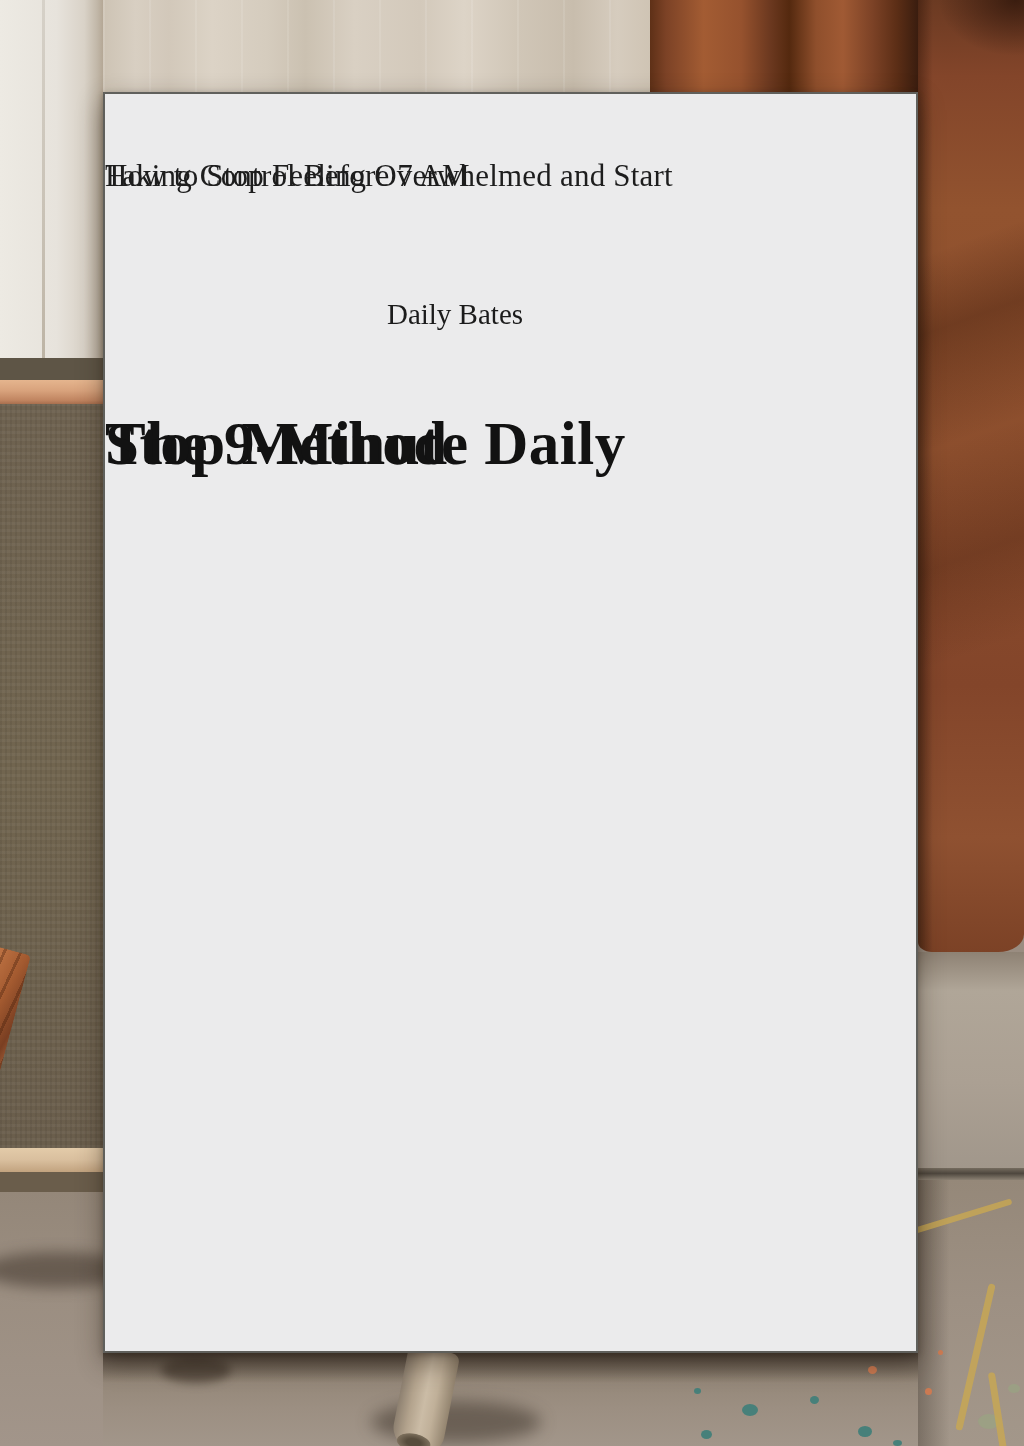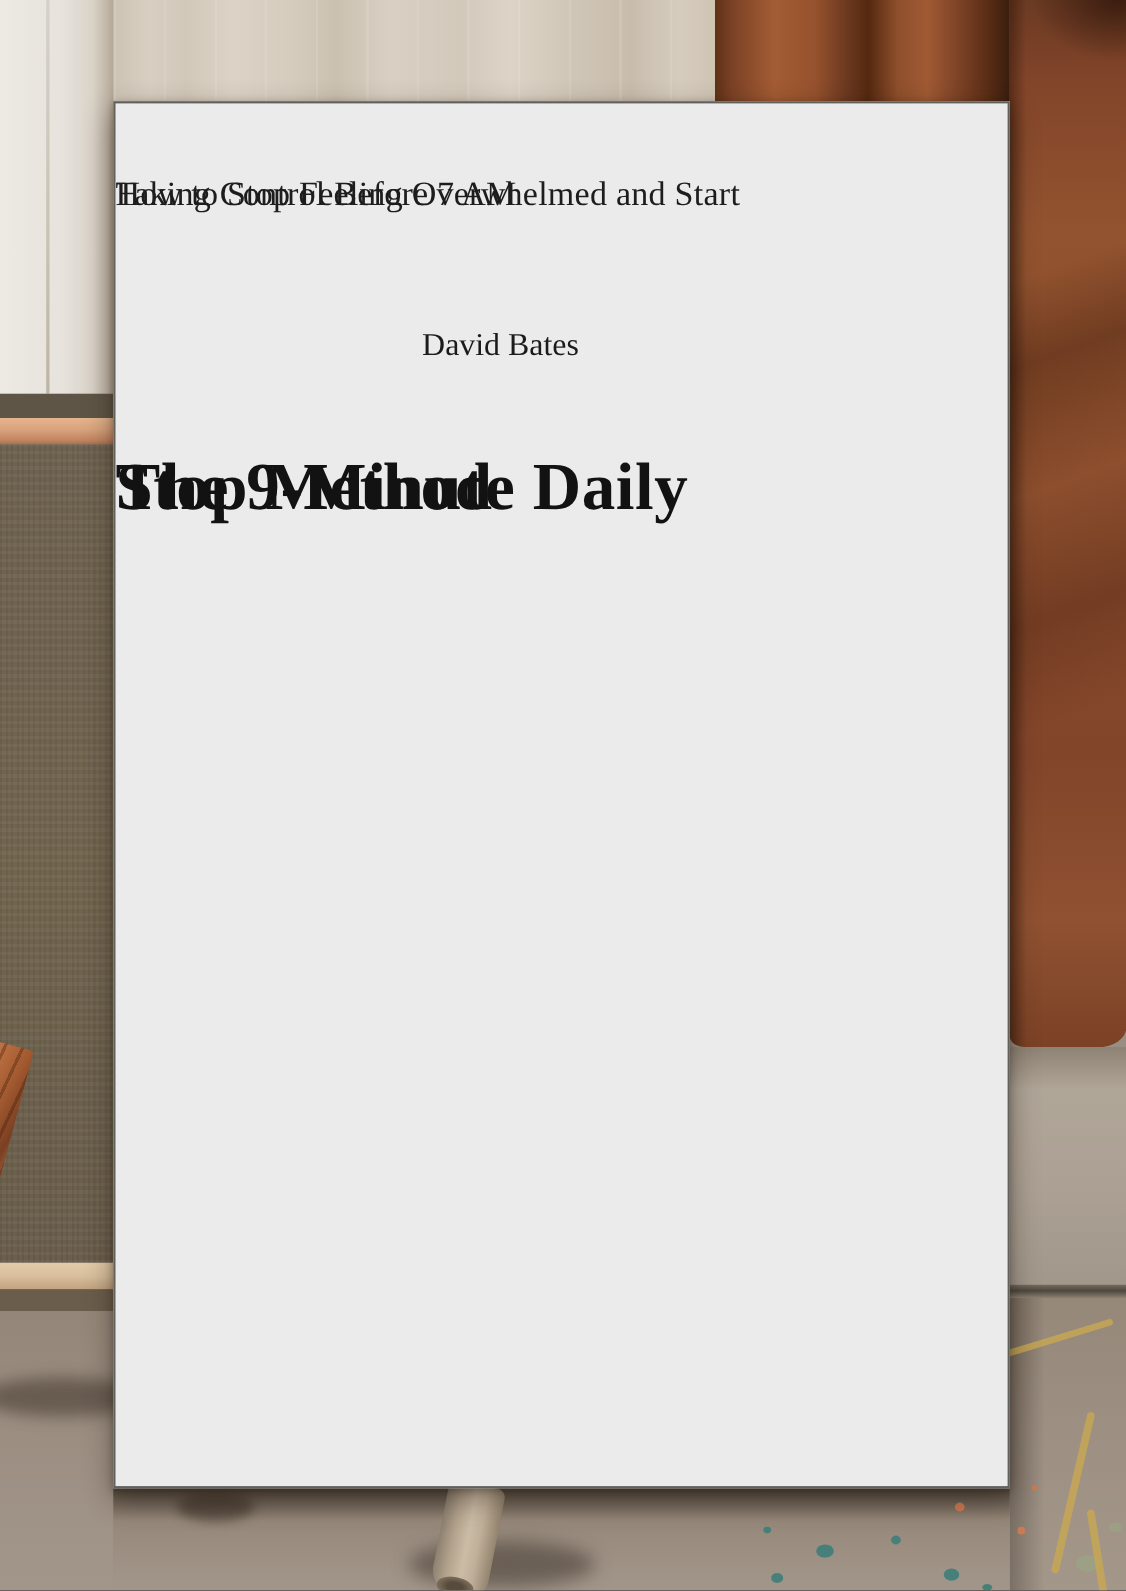--- a/index.html
+++ b/index.html
@@ -160,16 +160,16 @@
 
   <div class="card">
     <div class="title">
       <span class="tline">The 9-Minute Daily</span>
       <span class="tline">Stop Method</span>
     </div>
     <div class="subtitle">
       <span class="sline">How to Stop Feeling Overwhelmed and Start</span>
       <span class="sline">Taking Control Before 7 AM</span>
     </div>
-    <div class="author">David Bates</div>
+    <div class="author">Daily Bates</div>
   </div>
 
 </div>
 
 </body></html>

